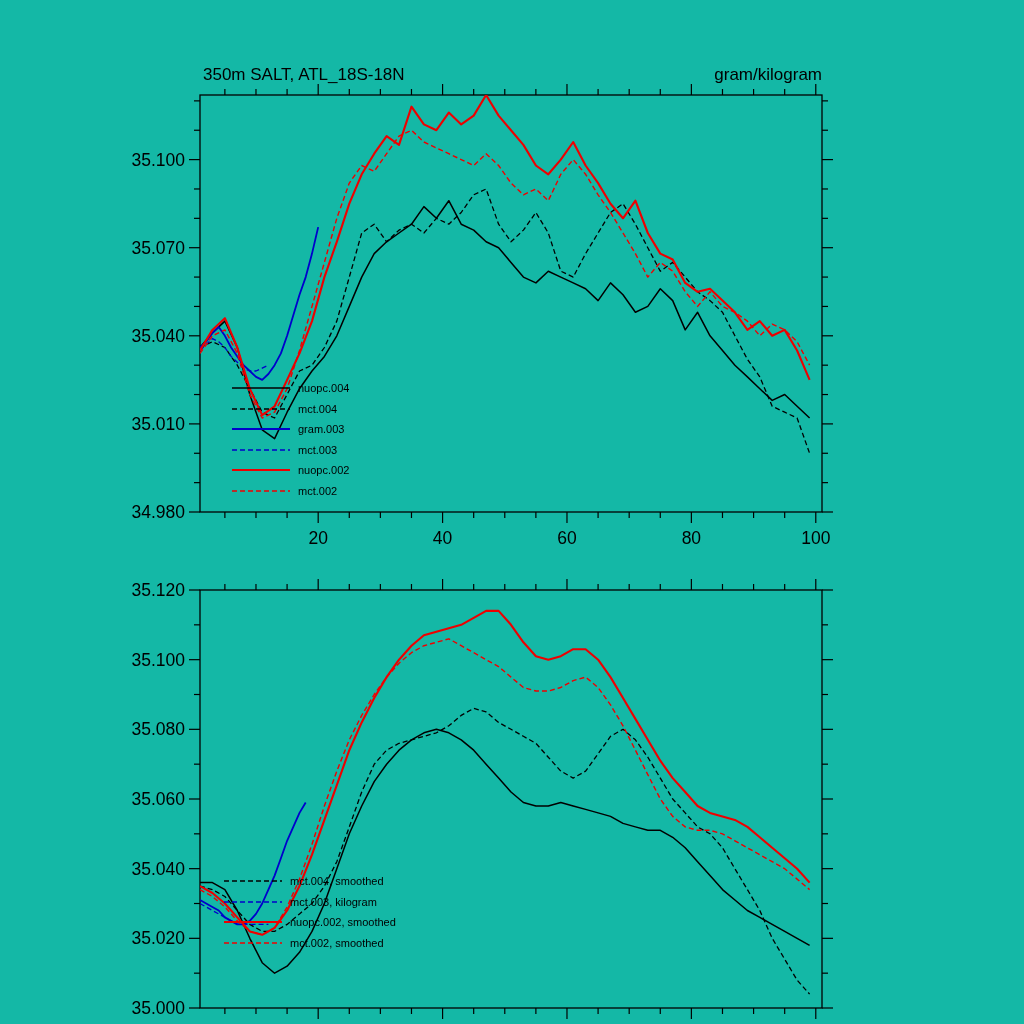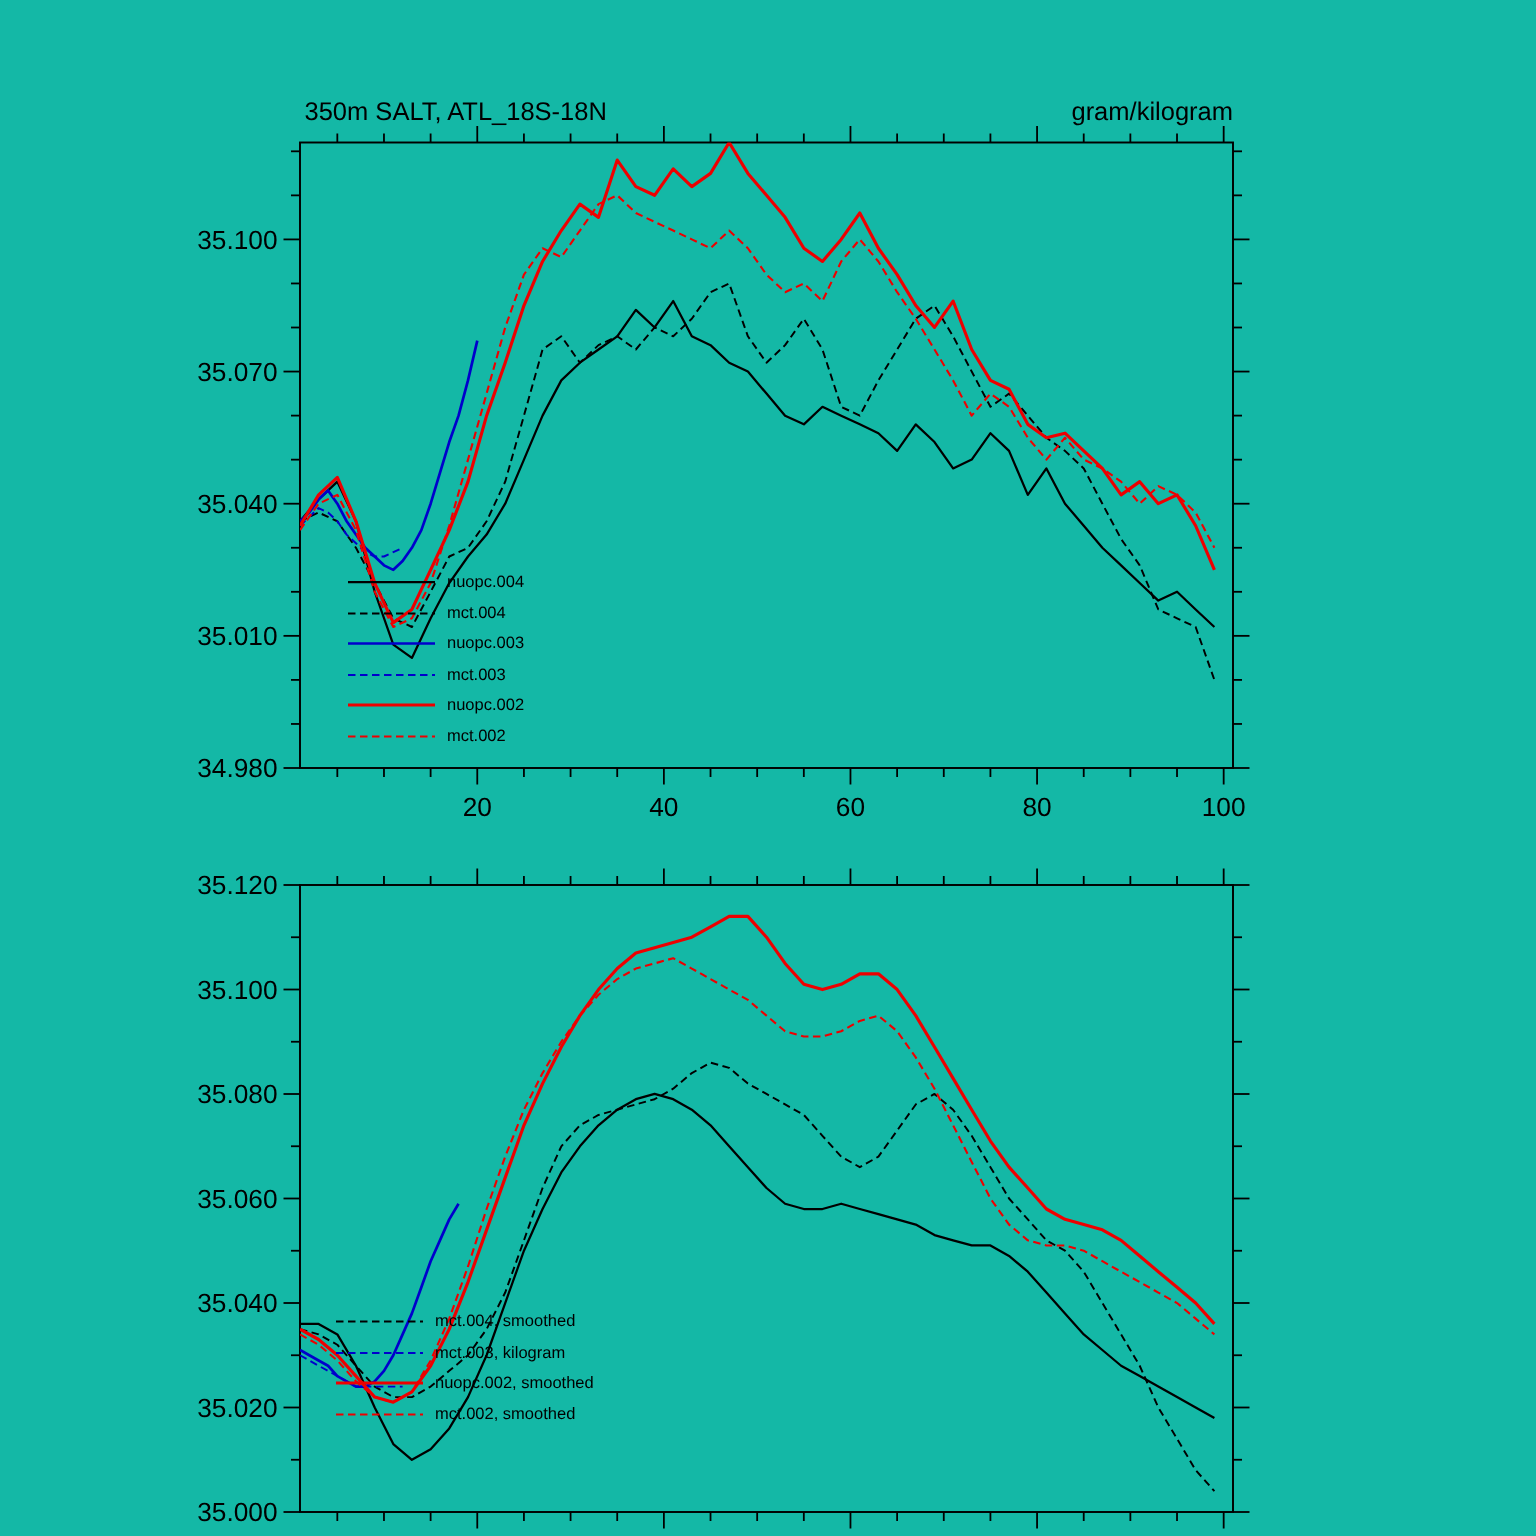--- a/index.html
+++ b/index.html
@@ -217,21 +217,21 @@
       <div class="legend-row">
         <svg width="62" height="20">
           <line x1="2" y1="10" x2="60" y2="10" stroke="#000000" stroke-width="1.3" stroke-dasharray="5,3"></line>
         </svg>
         <span>mct.004</span>
       </div>
       <div class="legend-row">
         <svg width="62" height="20">
           <line x1="2" y1="10" x2="60" y2="10" stroke="#0000cc" stroke-width="1.8"></line>
         </svg>
-        <span>nuopc.003</span>
+        <span>gram.003</span>
       </div>
       <div class="legend-row">
         <svg width="62" height="20">
           <line x1="2" y1="10" x2="60" y2="10" stroke="#0000cc" stroke-width="1.3" stroke-dasharray="5,3"></line>
         </svg>
         <span>mct.003</span>
       </div>
       <div class="legend-row">
         <svg width="62" height="20">
           <line x1="2" y1="10" x2="60" y2="10" stroke="#ee0000" stroke-width="2.1"></line>

